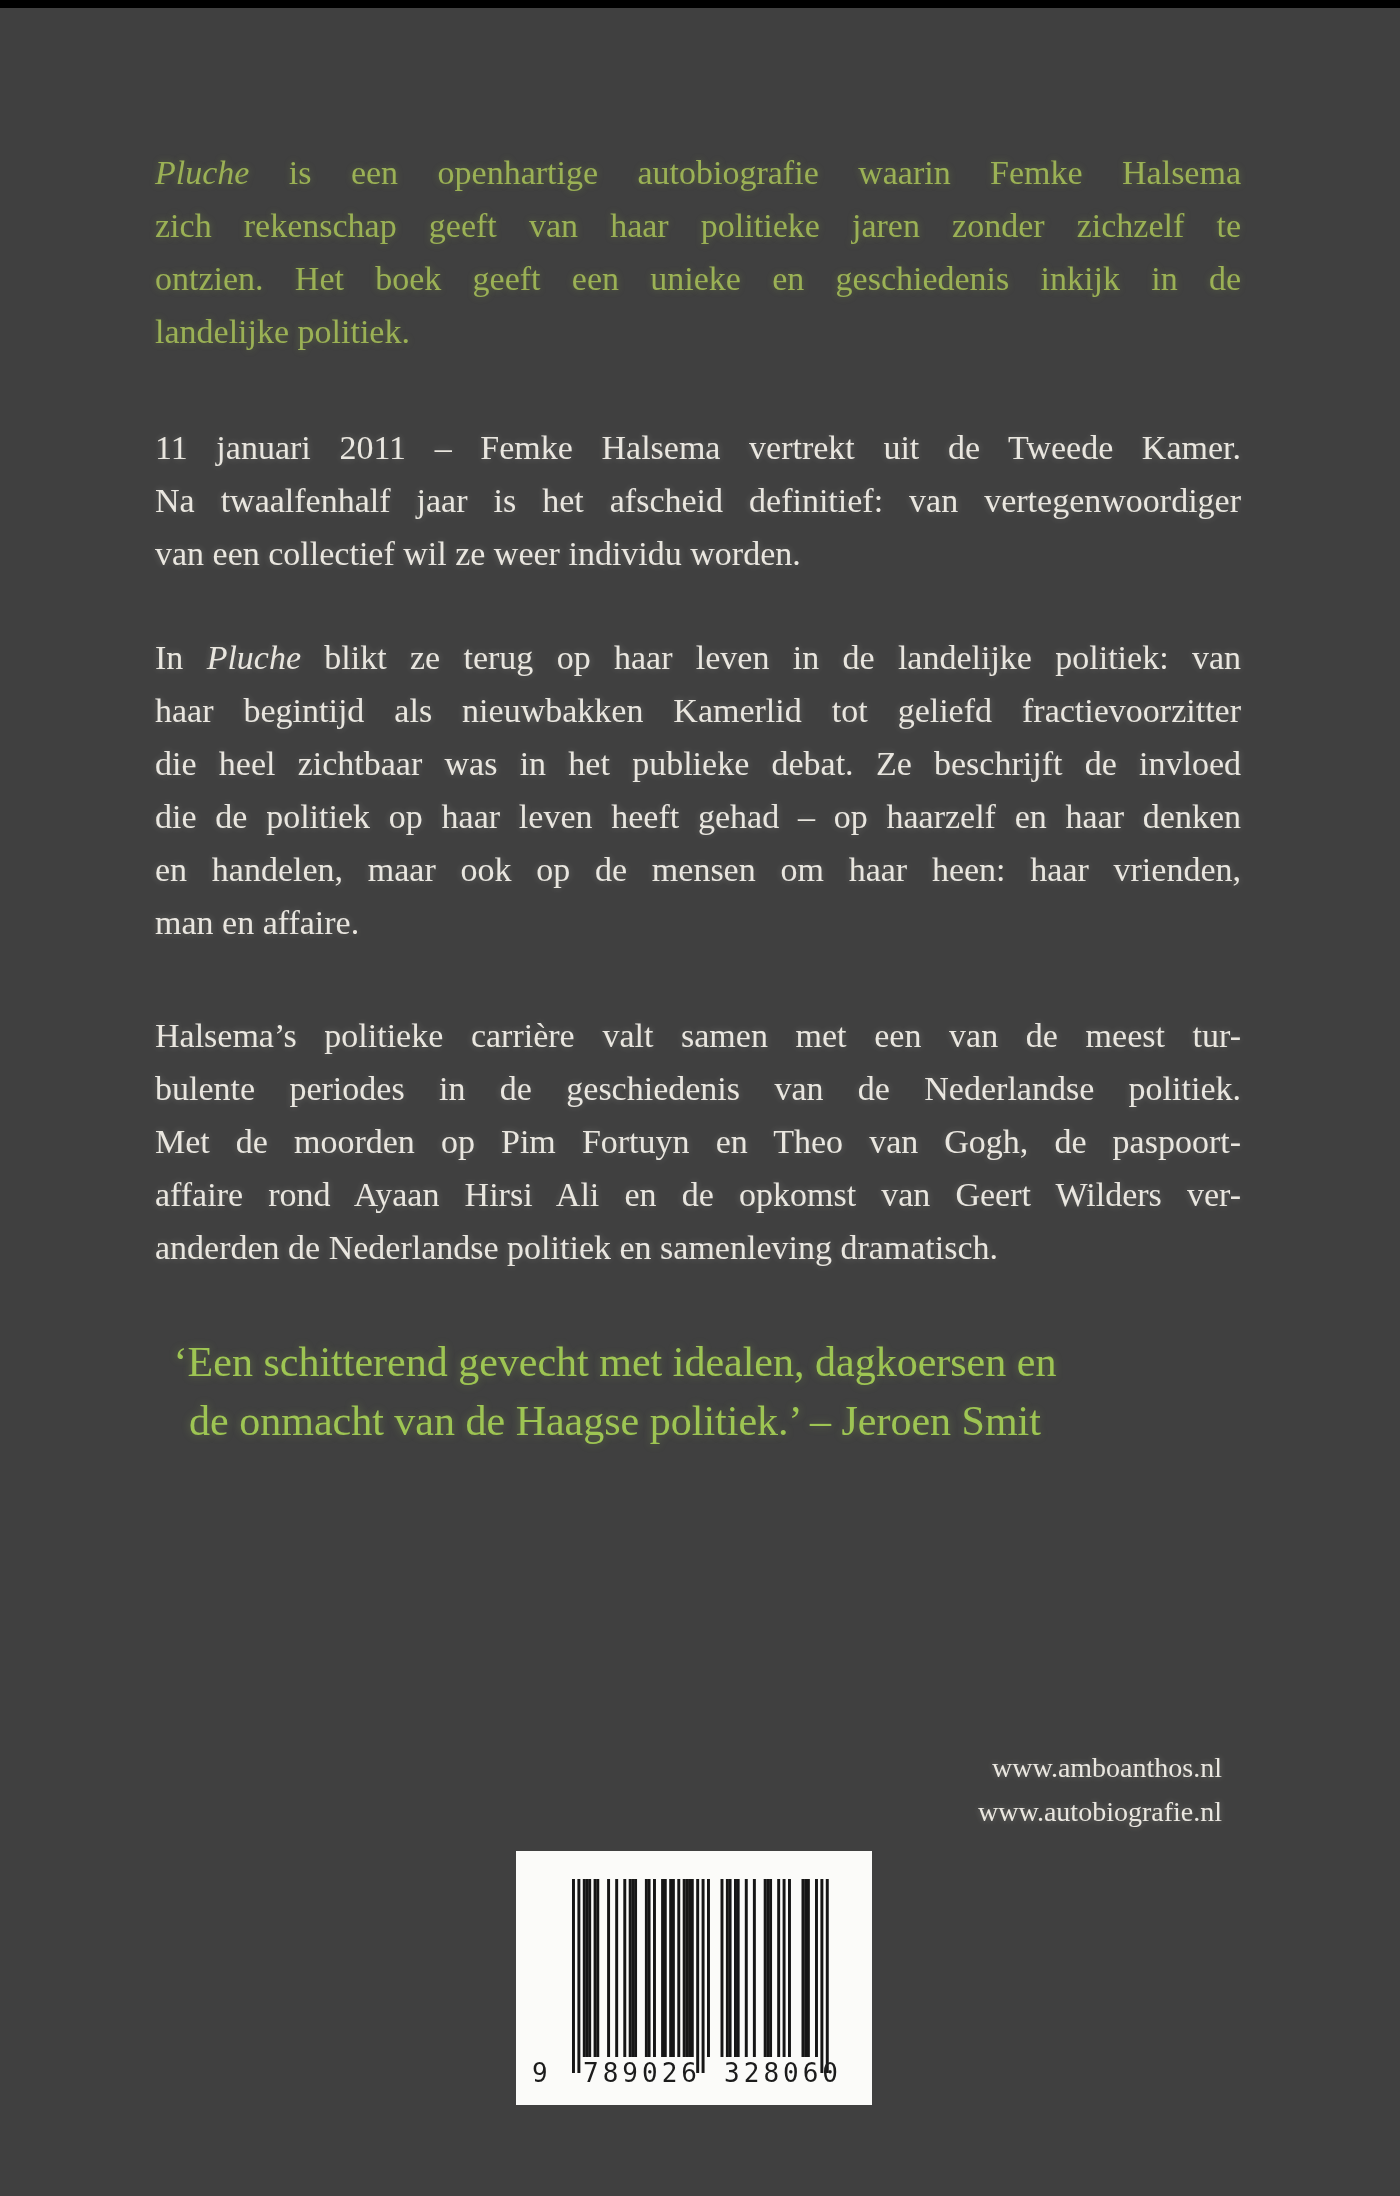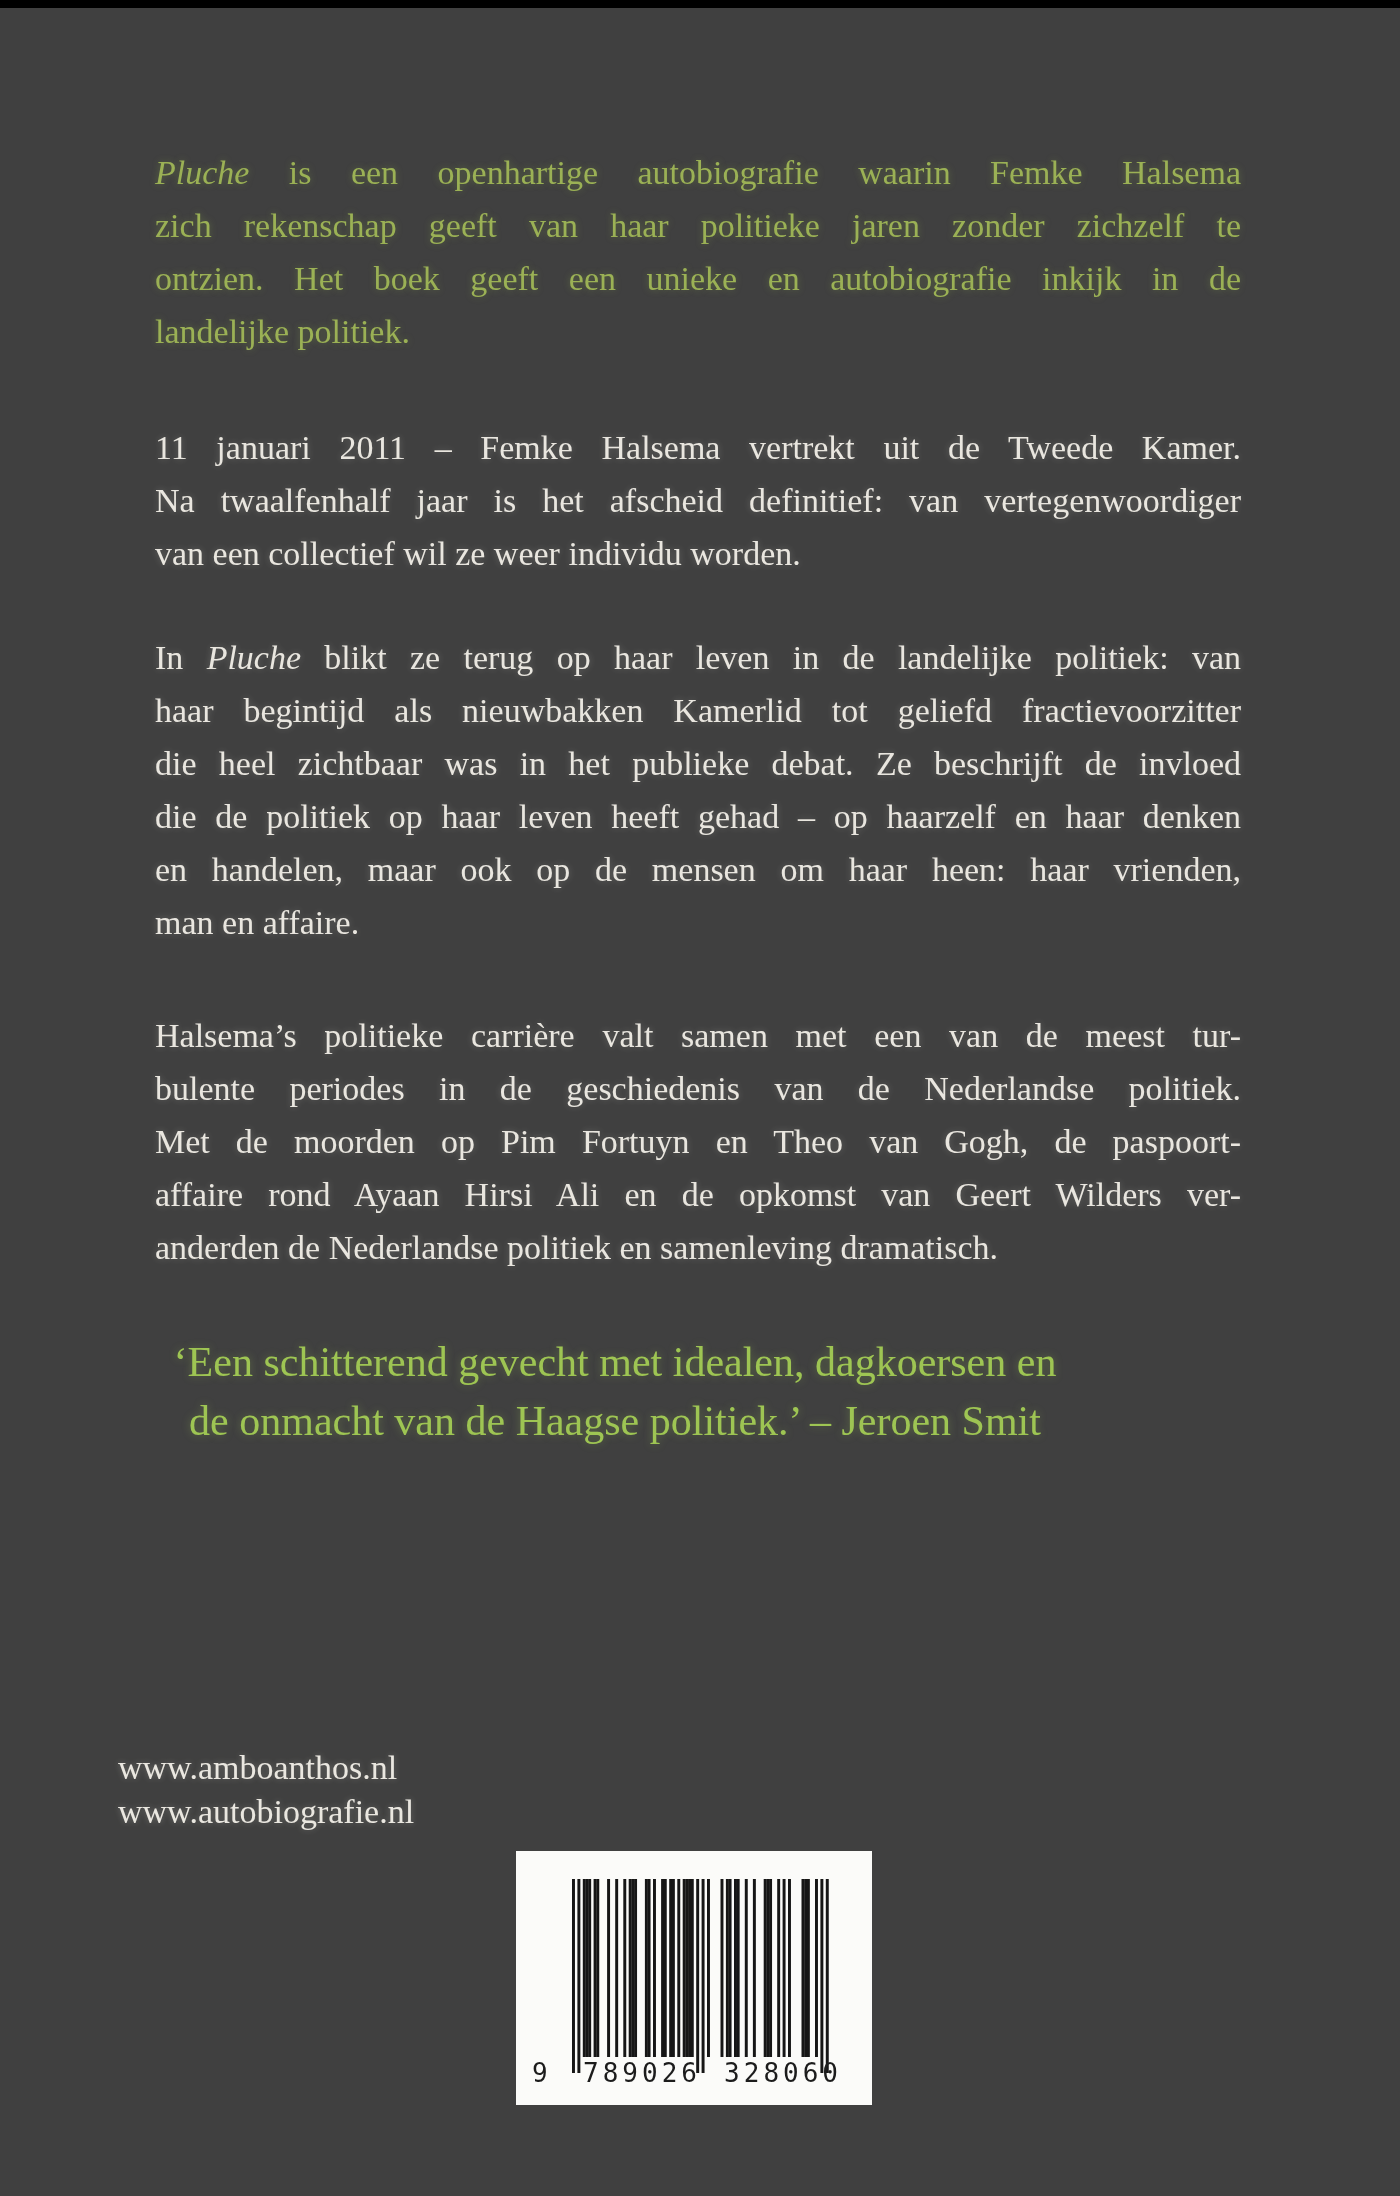--- a/index.html
+++ b/index.html
@@ -19,24 +19,24 @@
   .para .line.last{text-align-last:left;}
   .green{color:#9bb155;text-shadow:0 0 7px rgba(150,180,75,.35);}
   .white{color:#e9e6df;text-shadow:0 0 7px rgba(255,255,245,.22);}
   .quote{
     position:absolute;left:72px;width:1086px;
     font-size:42px;line-height:59px;
     color:#9ec553;text-shadow:0 0 8px rgba(158,197,83,.35);
   }
   .quote .line{text-align:left;text-align-last:center;}
   .urls{
-    position:absolute;left:118px;width:1086px;
-    font-size:34px;line-height:44px;
+    position:absolute;left:136px;width:1086px;
+    font-size:28px;line-height:44px;
     color:#eae7e0;text-shadow:0 0 6px rgba(255,255,245,.25);
-    text-align:left;
+    text-align:right;
   }
   .barcode-box{
     position:absolute;left:516px;top:1843px;width:356px;height:254px;
     background:#fbfbf9;
   }
   .barcode-box svg{position:absolute;left:0;top:0;}
   .isbn-row{
     position:absolute;left:0;top:205px;width:356px;height:40px;
     font-family:"DejaVu Sans Mono","Liberation Mono",monospace;
     font-size:26px;color:#1c1c1c;
@@ -47,21 +47,21 @@
   i{font-style:italic;}
 </style>
 </head>
 <body>
 
 <div class="cover">
 
   <section class="para green" style="top:138px">
       <div class="line"><i>Pluche</i> is een openhartige autobiografie waarin Femke Halsema</div>
       <div class="line">zich rekenschap geeft van haar politieke jaren zonder zichzelf te</div>
-      <div class="line">ontzien. Het boek geeft een unieke en autobiografie inkijk in de</div>
+      <div class="line">ontzien. Het boek geeft een unieke en geschiedenis inkijk in de</div>
       <div class="line last">landelijke politiek.</div>
     </section>
 
   <section class="para white" style="top:413px">
       <div class="line">11 januari 2011 – Femke Halsema vertrekt uit de Tweede Kamer.</div>
       <div class="line">Na twaalfenhalf jaar is het afscheid definitief: van vertegenwoordiger</div>
       <div class="line last">van een collectief wil ze weer individu worden.</div>
     </section>
 
   <section class="para white" style="top:623px">

